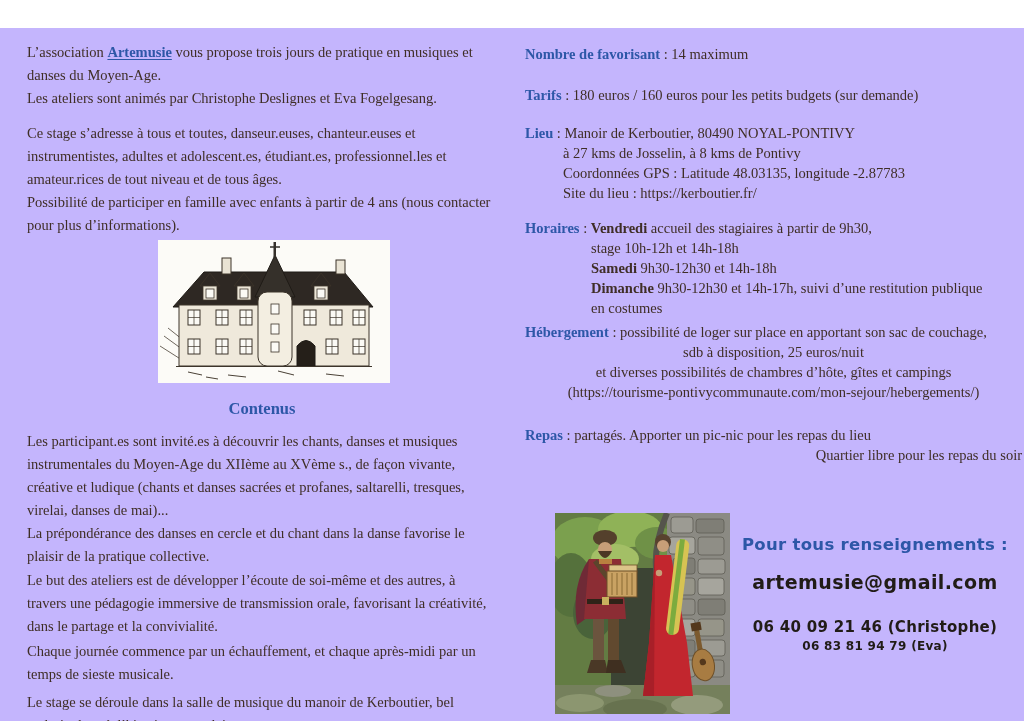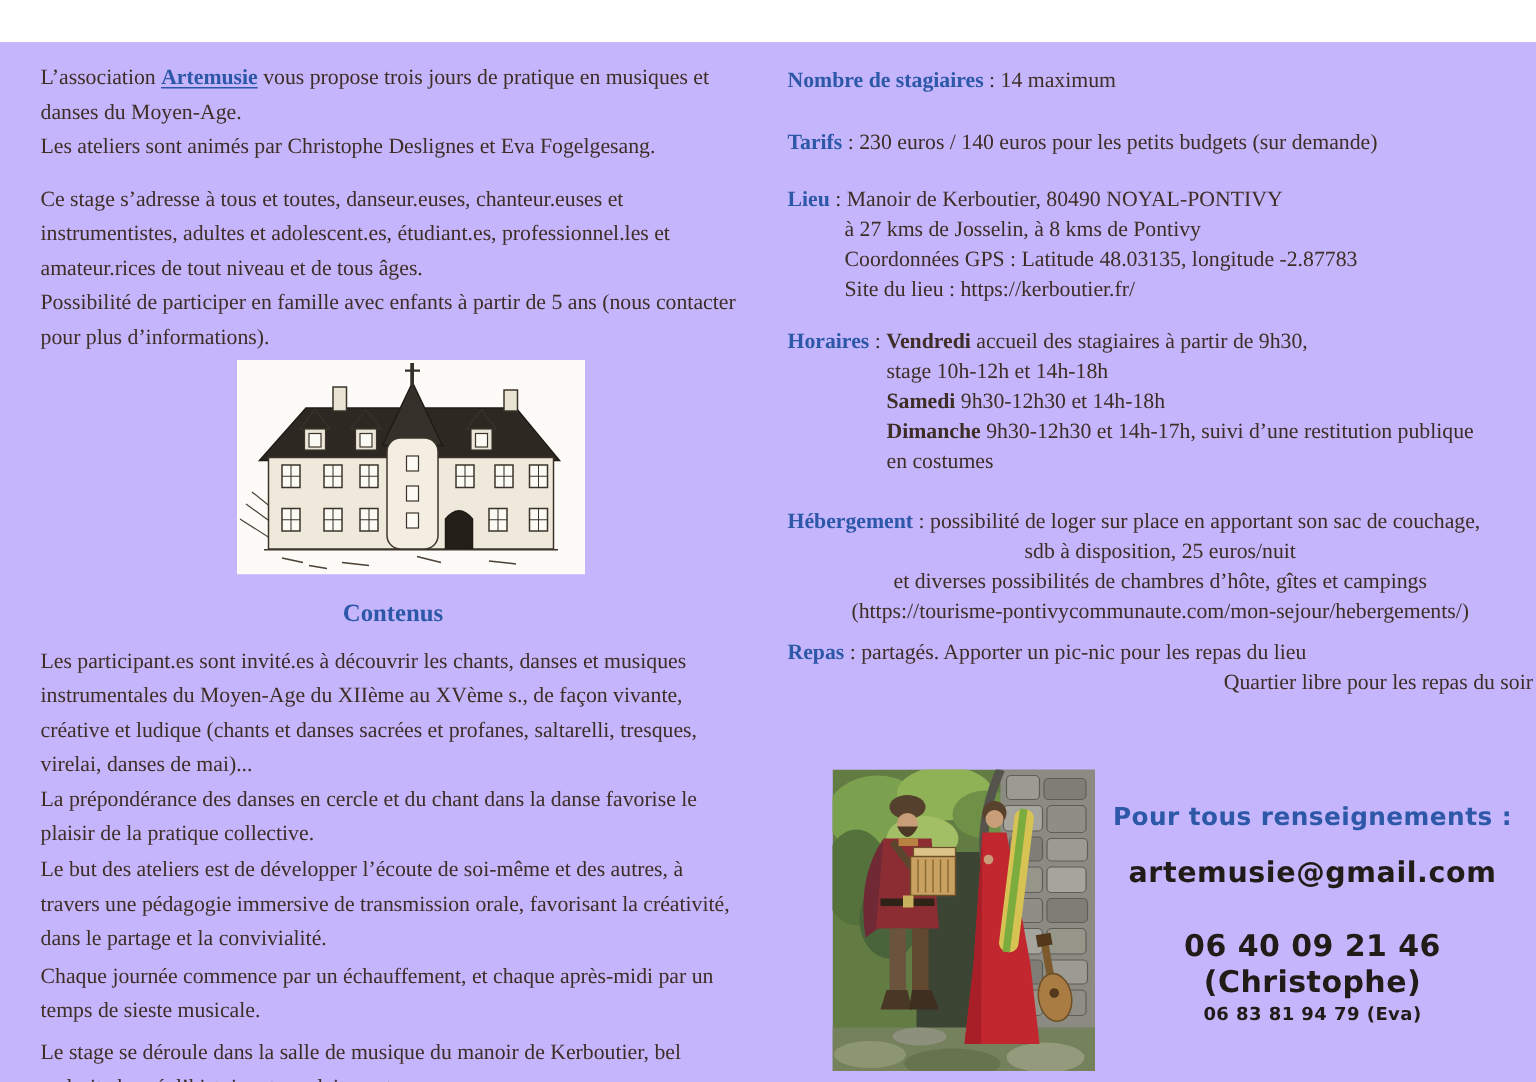--- a/index.html
+++ b/index.html
@@ -21,38 +21,38 @@
   .label{color:#2d57a7;font-weight:bold;}
   .bold{font-weight:bold;}
   .indent38{padding-left:38px;}
   .indent48{padding-left:48px;text-align:right;}
   .indent66{padding-left:66px;}
   .centered{text-align:center;white-space:nowrap;}
   
   .contact{left:731px;top:507px;width:288px;text-align:center;font-family:"DejaVu Sans", sans-serif;}
   .contact-heading{color:#2d57a7;font-weight:bold;font-size:16.5px;letter-spacing:.3px;}
   .contact-email{margin-top:17px;color:#211c17;font-weight:bold;font-size:19px;letter-spacing:.4px;}
-  .contact-phone1{margin-top:25px;color:#211c17;font-weight:bold;font-size:20px;letter-spacing:.3px;}
+  .contact-phone1{margin-top:25px;color:#211c17;font-weight:bold;font-size:15px;letter-spacing:.3px;}
   .contact-phone2{margin-top:3px;color:#211c17;font-weight:bold;font-size:12px;letter-spacing:.3px;}
   .bottom-strip{left:0;bottom:0;width:1024px;height:8px;background:#fafaf7;}
   svg{display:block;}
 </style>
 </head>
 <body>
 
 <div class="page">
 
   <div class="abs lblock" style="top:13px;">
     <span>L’association </span><a class="brand">Artemusie</a><span> vous propose trois jours de pratique en musiques et danses du Moyen-Age.</span>
     <span class="blockline">Les ateliers sont animés par Christophe Deslignes et Eva Fogelgesang.</span>
   </div>
 
   <div class="abs lblock" style="top:94px;">
     <span class="blockline">Ce stage s’adresse à tous et toutes, danseur.euses, chanteur.euses et instrumentistes, adultes et adolescent.es, étudiant.es, professionnel.les et amateur.rices de tout niveau et de tous âges.</span>
-    <span class="blockline">Possibilité de participer en famille avec enfants à partir de 5 ans (nous contacter pour plus d’informations).</span>
+    <span class="blockline">Possibilité de participer en famille avec enfants à partir de 4 ans (nous contacter pour plus d’informations).</span>
   </div>
 
   <svg class="abs" style="left:158px;top:212px;" width="232" height="143" viewBox="0 0 232 143">
     <rect width="232" height="143" fill="#fcfbf7"></rect>
     <path d="M6 96 L28 112 M2 106 L24 120 M10 88 L30 104" stroke="#4a4136" stroke-width="0.8" fill="none"></path>
     <polygon points="15,67 46,32 186,32 215,67" fill="#2e2823" stroke="#1f1b16" stroke-width="1"></polygon>
     <rect x="64" y="18" width="9" height="16" fill="#e9e3d4" stroke="#3c342a"></rect>
     <rect x="178" y="20" width="9" height="14" fill="#e9e3d4" stroke="#3c342a"></rect>
     <rect x="21" y="65" width="190" height="61" fill="#efe9db" stroke="#3c342a"></rect>
     <polygon points="97,57 137,57 117,15" fill="#35302a" stroke="#1f1b16"></polygon>
@@ -113,27 +113,27 @@
   </div>
 
   <div class="abs lblock" style="top:541px;">Le but des ateliers est de développer l’écoute de soi-même et des autres, à travers une pédagogie immersive de transmission orale, favorisant la créativité, dans le partage et la convivialité.</div>
 
   <div class="abs lblock" style="top:612px;">Chaque journée commence par un échauffement, et chaque après-midi par un temps de sieste musicale.</div>
 
   <div class="abs lblock" style="top:663px;">Le stage se déroule dans la salle de musique du manoir de Kerboutier, bel endroit chargé d’histoire et en pleine nature.</div>
 
   <div class="abs rblock" style="top:16px;">
     <div class="rline">
-      <span class="label">Nombre de stagiaires</span><span> : </span><span>14 maximum</span>
+      <span class="label">Nombre de favorisant</span><span> : </span><span>14 maximum</span>
     </div>
   </div>
 
   <div class="abs rblock" style="top:57px;">
     <div class="rline">
-      <span class="label">Tarifs</span><span> : </span><span>230 euros / 140 euros pour les petits budgets (sur demande)</span>
+      <span class="label">Tarifs</span><span> : </span><span>180 euros / 160 euros pour les petits budgets (sur demande)</span>
     </div>
   </div>
 
   <div class="abs rblock" style="top:95px;">
     <div class="rline">
       <span class="label">Lieu</span><span> : </span><span>Manoir de Kerboutier, 80490 NOYAL-PONTIVY</span>
     </div>
     <div class="rline indent38">à 27 kms de Josselin, à 8 kms de Pontivy</div>
     <div class="rline indent38">Coordonnées GPS : Latitude 48.03135, longitude -2.87783</div>
     <div class="rline indent38">Site du lieu : https://kerboutier.fr/</div>
@@ -146,21 +146,21 @@
     <div class="rline indent66">stage 10h-12h et 14h-18h</div>
     <div class="rline indent66">
       <span class="bold">Samedi</span><span> 9h30-12h30 et 14h-18h</span>
     </div>
     <div class="rline indent66">
       <span class="bold">Dimanche</span><span> 9h30-12h30 et 14h-17h, suivi d’une restitution publique</span>
     </div>
     <div class="rline indent66">en costumes</div>
   </div>
 
-  <div class="abs rblock" style="top:310px;">
+  <div class="abs rblock" style="top:294px;">
     <div class="rline">
       <span class="label">Hébergement</span><span> : </span><span>possibilité de loger sur place en apportant son sac de couchage,</span>
     </div>
     <div class="rline centered">sdb à disposition, 25 euros/nuit</div>
     <div class="rline centered">et diverses possibilités de chambres d’hôte, gîtes et campings</div>
     <div class="rline centered">(https://tourisme-pontivycommunaute.com/mon-sejour/hebergements/)</div>
   </div>
 
   <div class="abs rblock" style="top:397px;">
     <div class="rline">

